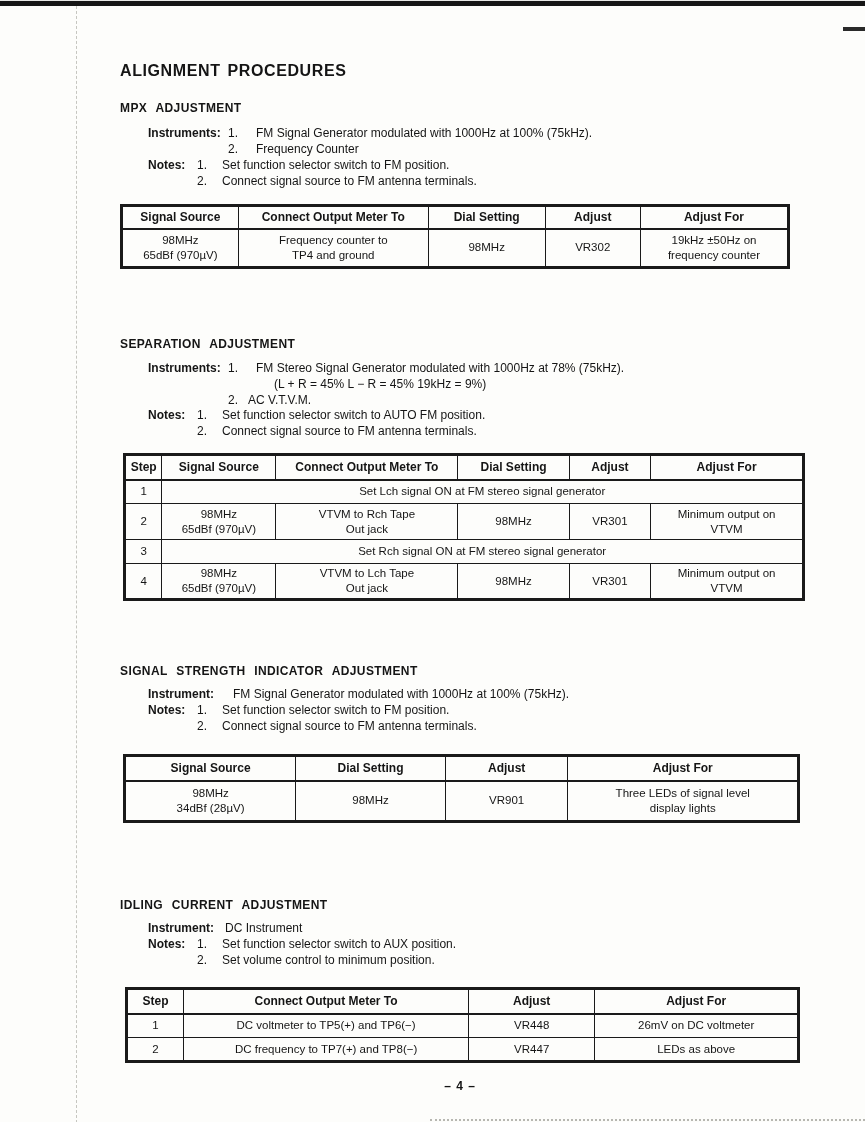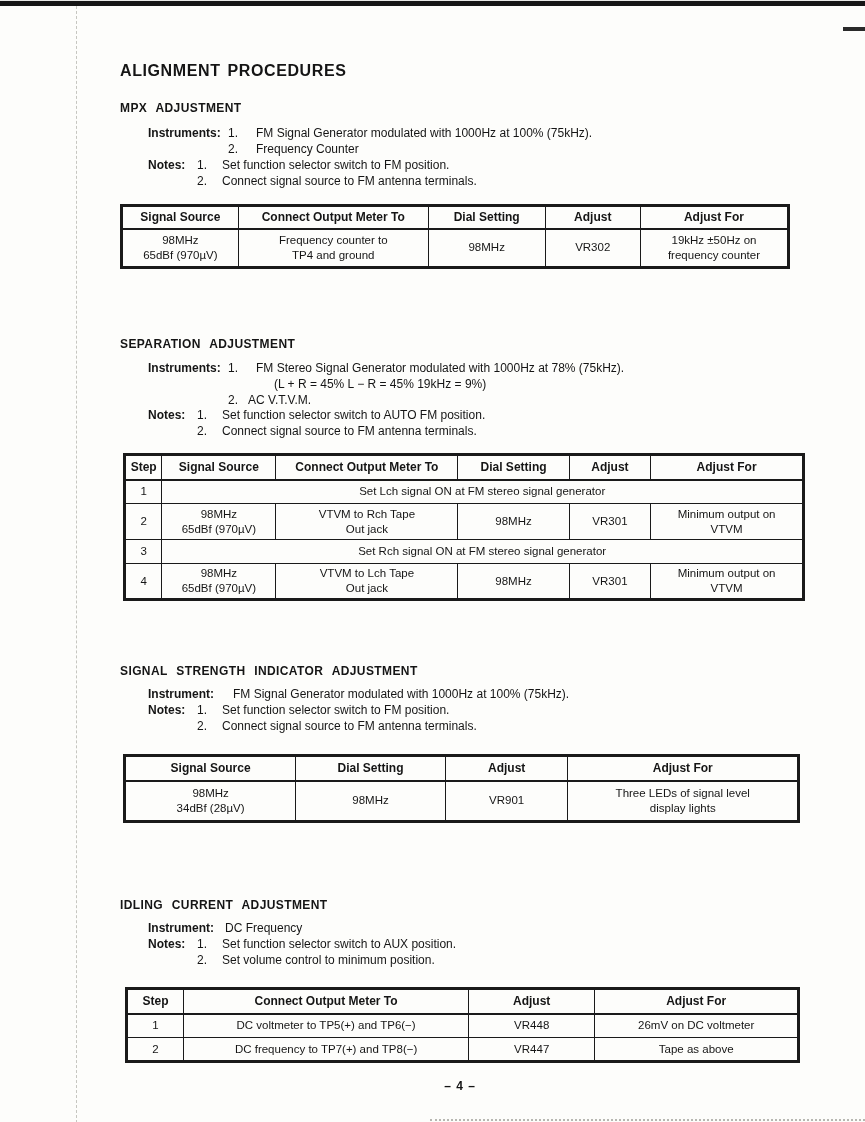--- a/index.html
+++ b/index.html
@@ -249,21 +249,21 @@
         </td>
       </tr>
     </tbody>
       </table>
   </section>
 
   <section class="sec" style="top:897px;">
     <h2>IDLING CURRENT ADJUSTMENT</h2>
     <div class="line" style="top:23px">
       <span class="lbl" style="left:28px">Instrument:</span>
-      <span style="left:105px">DC Frequency</span>
+      <span style="left:105px">DC Instrument</span>
     </div>
     <div class="line" style="top:39px">
       <span class="lbl" style="left:28px">Notes:</span>
       <span style="left:77px">1.</span>
       <span style="left:102px">Set function selector switch to AUX position.</span>
     </div>
     <div class="line" style="top:55px">
       <span style="left:77px">2.</span>
       <span style="left:102px">Set volume control to minimum position.</span>
     </div>
@@ -284,20 +284,20 @@
       <tr style="height:24px">
         <td>1</td>
         <td>DC voltmeter to TP5(+) and TP6(−)</td>
         <td>VR448</td>
         <td>26mV on DC voltmeter</td>
       </tr>
       <tr style="height:24px">
         <td>2</td>
         <td>DC frequency to TP7(+) and TP8(−)</td>
         <td>VR447</td>
-        <td>Tape as above</td>
+        <td>LEDs as above</td>
       </tr>
     </tbody>
       </table>
   </section>
 
   <div class="page-num">– 4 –</div>
 </div>
 
 </body></html>

